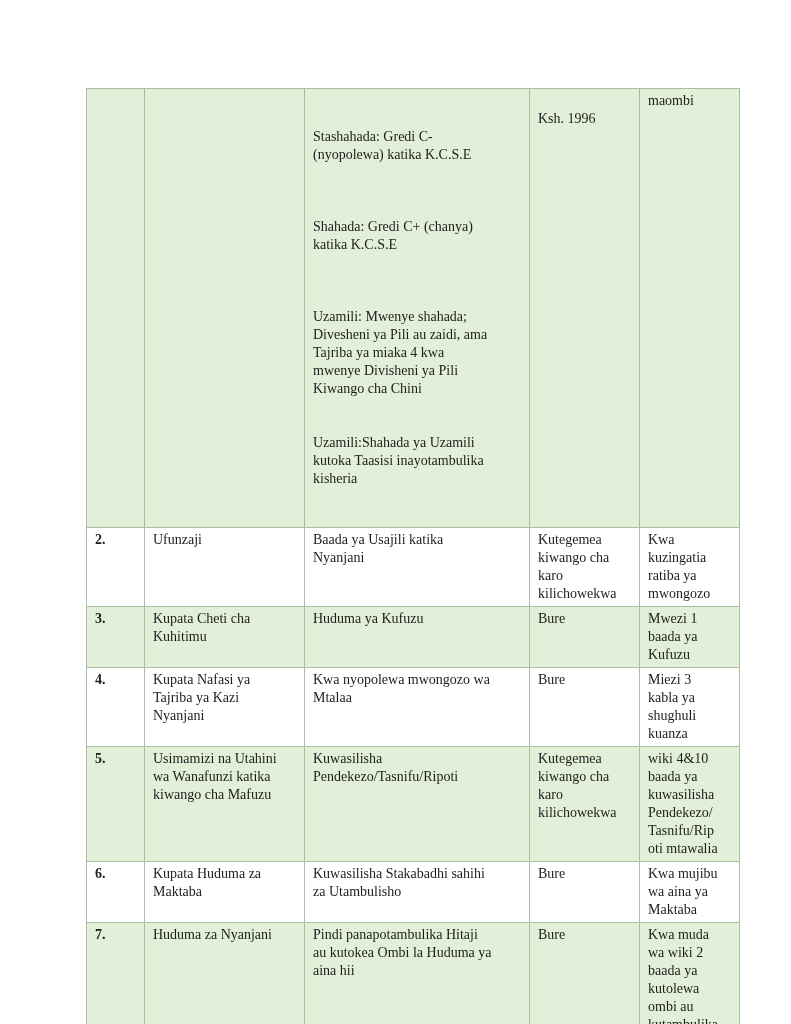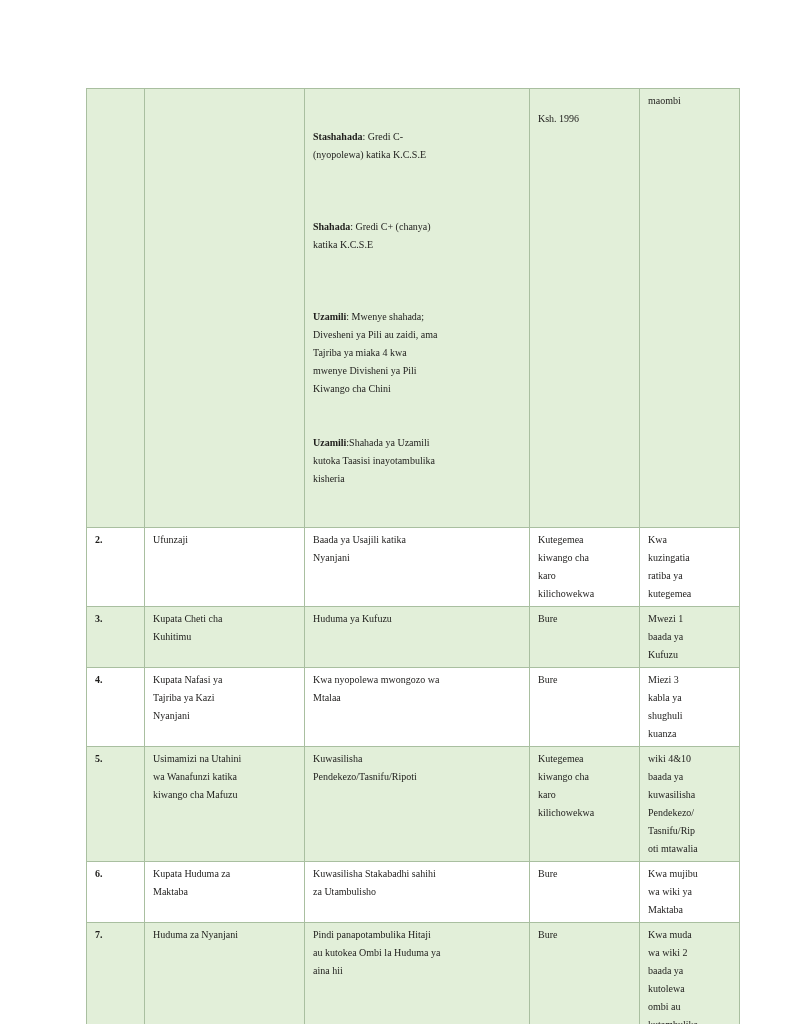--- a/index.html
+++ b/index.html
@@ -26,35 +26,35 @@
     position:absolute;
     left:86px;top:88px;
     width:653px;
     border-collapse:collapse;
     table-layout:fixed;
   }
   table.charter td{
     border:1px solid var(--border);
     vertical-align:top;
     padding:3px 8px 3px 8px;
-    font-size:10px;
+    font-size:14px;
     line-height:18px;
     white-space:pre-wrap;
     overflow-wrap:break-word;
     background:var(--paper);
     margin-top:40px;
   }
   tr.green td{background:var(--green);}
   td.c-num{font-weight:bold;}
   .r1{height:279px;} .r2{height:74px;} .r3{height:53px;}
   .r4{height:73px;} .r5{height:112px;} .r6{height:55px;}
   .r7{height:124px;}
   .para{margin:0;}
   .para.gap{margin:0 0 18px 0;}
-  .para b{font-weight:bold;}
+  .para b{font-weight:normal;}
   col.w1{width:58px;} col.w2{width:160px;} col.w3{width:225px;}
   col.w4{width:110px;} col.w5{width:100px;}
 </style>
 </head>
 <body>
 
 <div class="page">
   <table class="charter">
     <colgroup>
       <col class="w1">
@@ -92,21 +92,21 @@
       <td>Ufunzaji</td>
       <td>Baada ya Usajili katika
 Nyanjani</td>
       <td>Kutegemea
 kiwango cha
 karo
 kilichowekwa</td>
       <td>Kwa
 kuzingatia
 ratiba ya
-kutegemea</td>
+mwongozo</td>
     </tr>
 
     <tr class="green r3">
       <td class="c-num">3.</td>
       <td>Kupata Cheti cha
 Kuhitimu</td>
       <td>Huduma ya Kufuzu</td>
       <td>Bure</td>
       <td>Mwezi 1
 baada ya
@@ -147,21 +147,21 @@
     </tr>
 
     <tr class="r6">
       <td class="c-num">6.</td>
       <td>Kupata Huduma za
 Maktaba</td>
       <td>Kuwasilisha Stakabadhi sahihi
 za Utambulisho</td>
       <td>Bure</td>
       <td>Kwa mujibu
-wa wiki ya
+wa aina ya
 Maktaba</td>
     </tr>
 
     <tr class="green r7">
       <td class="c-num">7.</td>
       <td>Huduma za Nyanjani</td>
       <td>Pindi panapotambulika Hitaji
 au kutokea Ombi la Huduma ya
 aina hii</td>
       <td>Bure</td>

